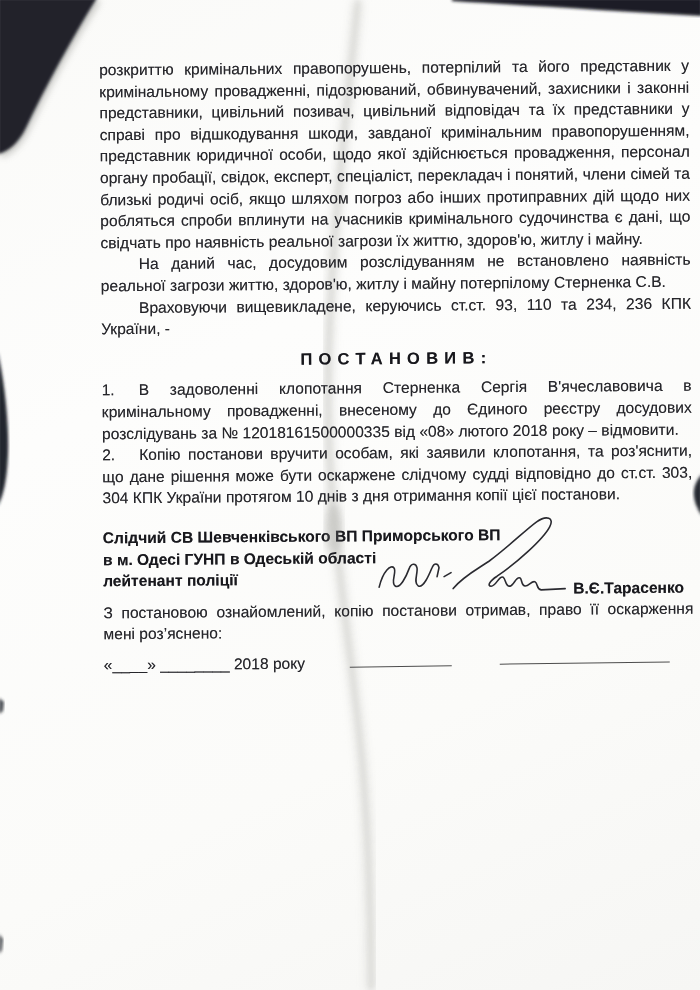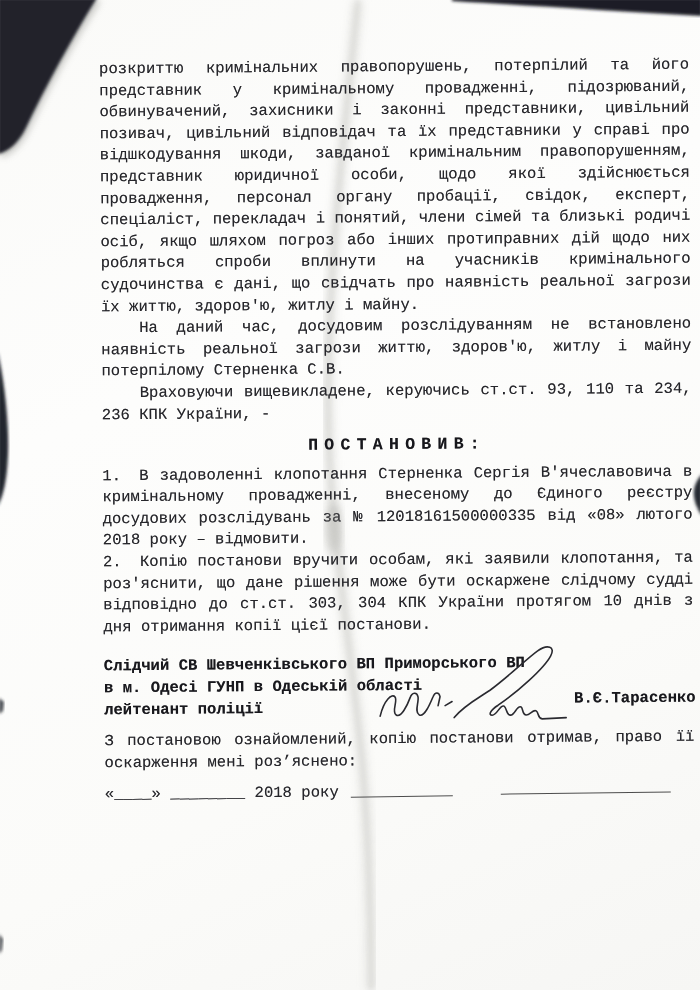--- a/index.html
+++ b/index.html
@@ -1,21 +1,21 @@
 <!DOCTYPE html>
 <html><head>
 <meta charset="utf-8">
 <style>
   html,body{margin:0;padding:0;}
   .page{
     position:relative;
     width:700px;height:990px;
     overflow:hidden;
     background:linear-gradient(155deg,#fafaf8 0%,#fdfdfc 35%,#fbfbf9 70%,#f6f6f4 100%);
-    font-family:Liberation Mono, monospace;
+    font-family:Liberation Sans, sans-serif;
   }
   .artifacts{position:absolute;left:0;top:0;pointer-events:none;}
   .artifacts.front{z-index:5;}
   .artifacts.back{z-index:1;}
   .doc{
     position:absolute;left:99px;top:57px;width:590px;z-index:2;
     transform:rotate(-0.45deg);
     transform-origin:50% 0;
     font-size:15.6px;line-height:21.6px;
     color:#26262b;
@@ -29,21 +29,21 @@
     text-align:center;
     font-weight:bold;
     font-size:16.5px;
     letter-spacing:0.38em;
     color:#17171c;
   }
   p.item .num{display:inline-block;width:37px;}
   .sig-block{position:relative;margin-top:18px;height:65px;}
   .sig-line{font-weight:bold;color:#18181d;white-space:nowrap;line-height:21.8px;}
   .sig-scribble{position:absolute;left:272px;top:-14px;}
-  .sig-name{position:absolute;left:470px;top:36px;font-weight:bold;color:#18181d;white-space:nowrap;}
+  .sig-name{position:absolute;left:470px;top:54px;font-weight:bold;color:#18181d;white-space:nowrap;}
   .ack{margin-top:10px !important;}
   .date-row{position:relative;margin-top:9px;height:24px;}
   .blank{position:absolute;border-top:1.4px solid #4d4d4d;height:0;}
   .blank.b1{left:246px;top:14px;width:102px;transform:rotate(-0.4deg);}
   .blank.b2{left:396px;top:12px;width:170px;transform:rotate(-0.3deg);}
 </style>
 </head>
 <body>
 
 <div class="page">

